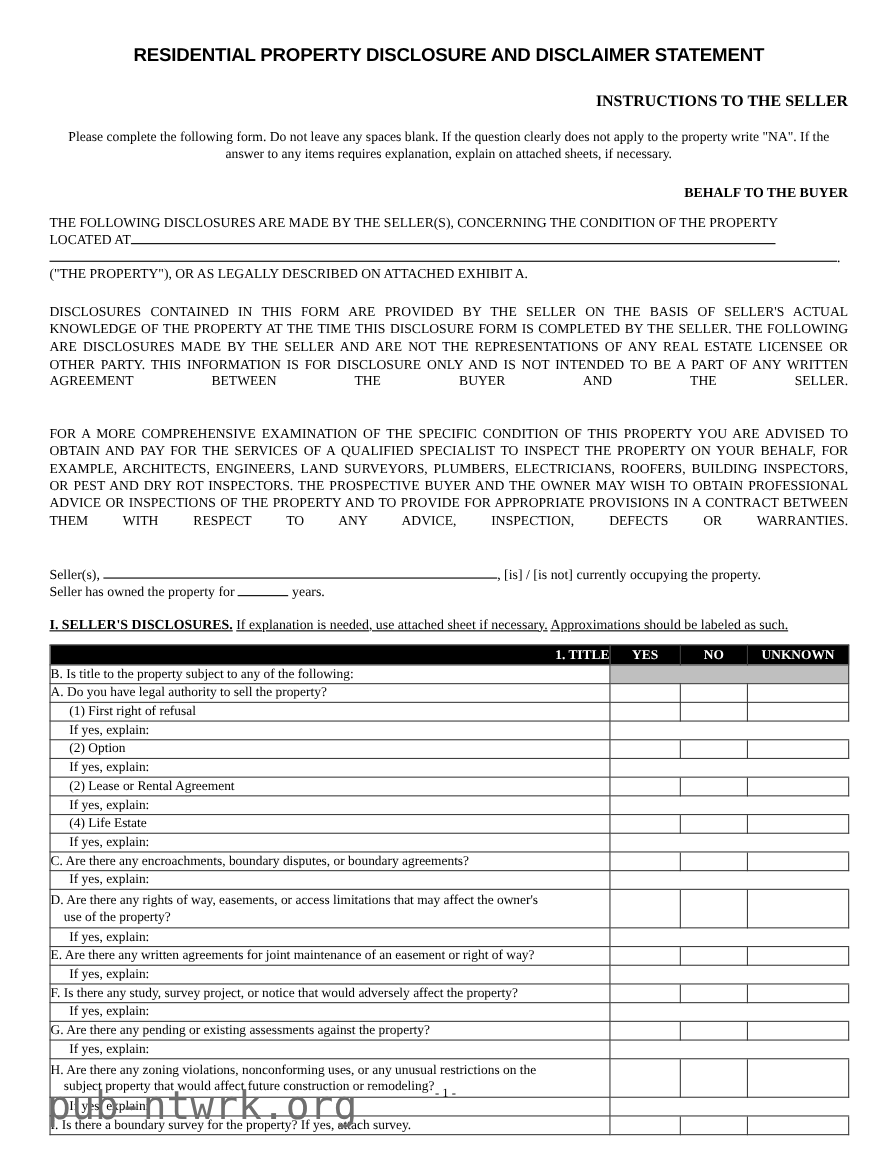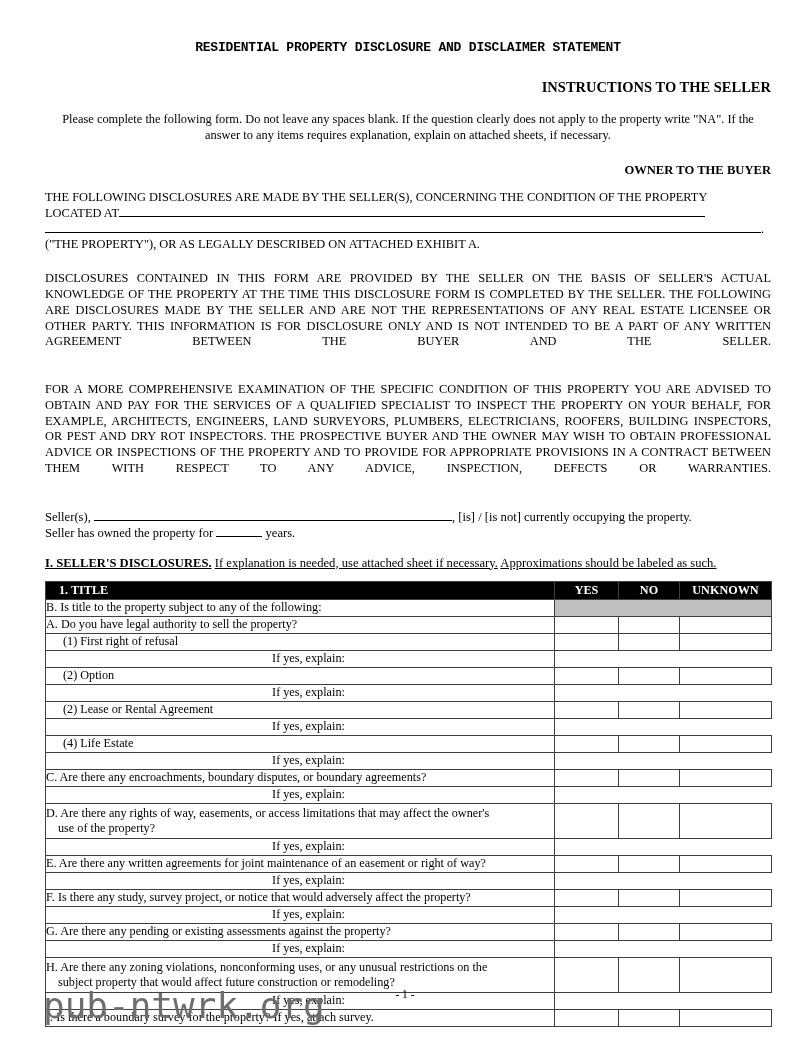--- a/index.html
+++ b/index.html
@@ -25,23 +25,23 @@
 
   .content {
     position: absolute;
     left: 45px;
     top: 40px;
     width: 726px;
   }
 
   
   .doc-title {
-    font-family: Liberation Mono, monospace;
+    font-family: Liberation Sans, sans-serif;
     font-weight: bold;
-    font-size: 13px;
+    font-size: 17px;
     letter-spacing: -0.2px;
     text-align: center;
     margin: 0 0 24px 0;
     white-space: nowrap;
   }
   .sec-head {
     font-family: "Liberation Serif", "DejaVu Serif", serif;
     font-weight: bold;
     font-size: 14.5px;
     text-align: right;
@@ -129,36 +129,36 @@
 
   thead th {
     background: #000000;
     color: #ffffff;
     font-weight: bold;
     font-size: 12.2px;
     height: 17px;
     border-color: #000000;
   }
   thead th.h-title {
-    text-align: left;
+    text-align: right;
     padding-left: 13px;
   }
   thead th.h-col {
     text-align: center;
   }
 
   td.q {
     font-size: 12.2px;
     line-height: 14.6px;
     height: 16px;
     padding: 0 2px 0 5px;
     text-align: left;
   }
   td.q.sub { padding-left: 17px; }
-  td.q.exp { padding-left: 17px; text-align: center; }
+  td.q.exp { padding-left: 17px; }
   td.q.two-line {
     height: 32px;
     padding-top: 1px;
     padding-bottom: 1px;
   }
   td.q .cont {
     display: block;
     padding-left: 12px;
   }
   td.ans {
@@ -199,21 +199,21 @@
   <div class="content">
 
     <h1 class="doc-title">RESIDENTIAL PROPERTY DISCLOSURE AND DISCLAIMER STATEMENT</h1>
 
     <h2 class="sec-head">INSTRUCTIONS TO THE SELLER</h2>
 
     <p class="p-left">Please complete the following form.  Do not leave any spaces blank. If the question clearly does not apply to the property write "NA". If the answer to any items requires explanation, explain on attached sheets, if necessary.</p>
 
     <div class="spacer-8"></div>
 
-    <h3 class="sec-head tight">OWNER TO THE BUYER</h3>
+    <h3 class="sec-head tight">BEHALF TO THE BUYER</h3>
 
     <p class="p-caps">THE FOLLOWING DISCLOSURES ARE MADE BY THE SELLER(S), CONCERNING THE CONDITION OF THE PROPERTY</p>
 
     <p class="p-caps">
       <span>LOCATED AT</span><span class="blank-rule" style="width:586px"></span>
     </p>
 
     <p class="p-caps" style="position:relative;">
       <span class="blank-rule" style="width:716px"></span><span>.</span>
     </p>

